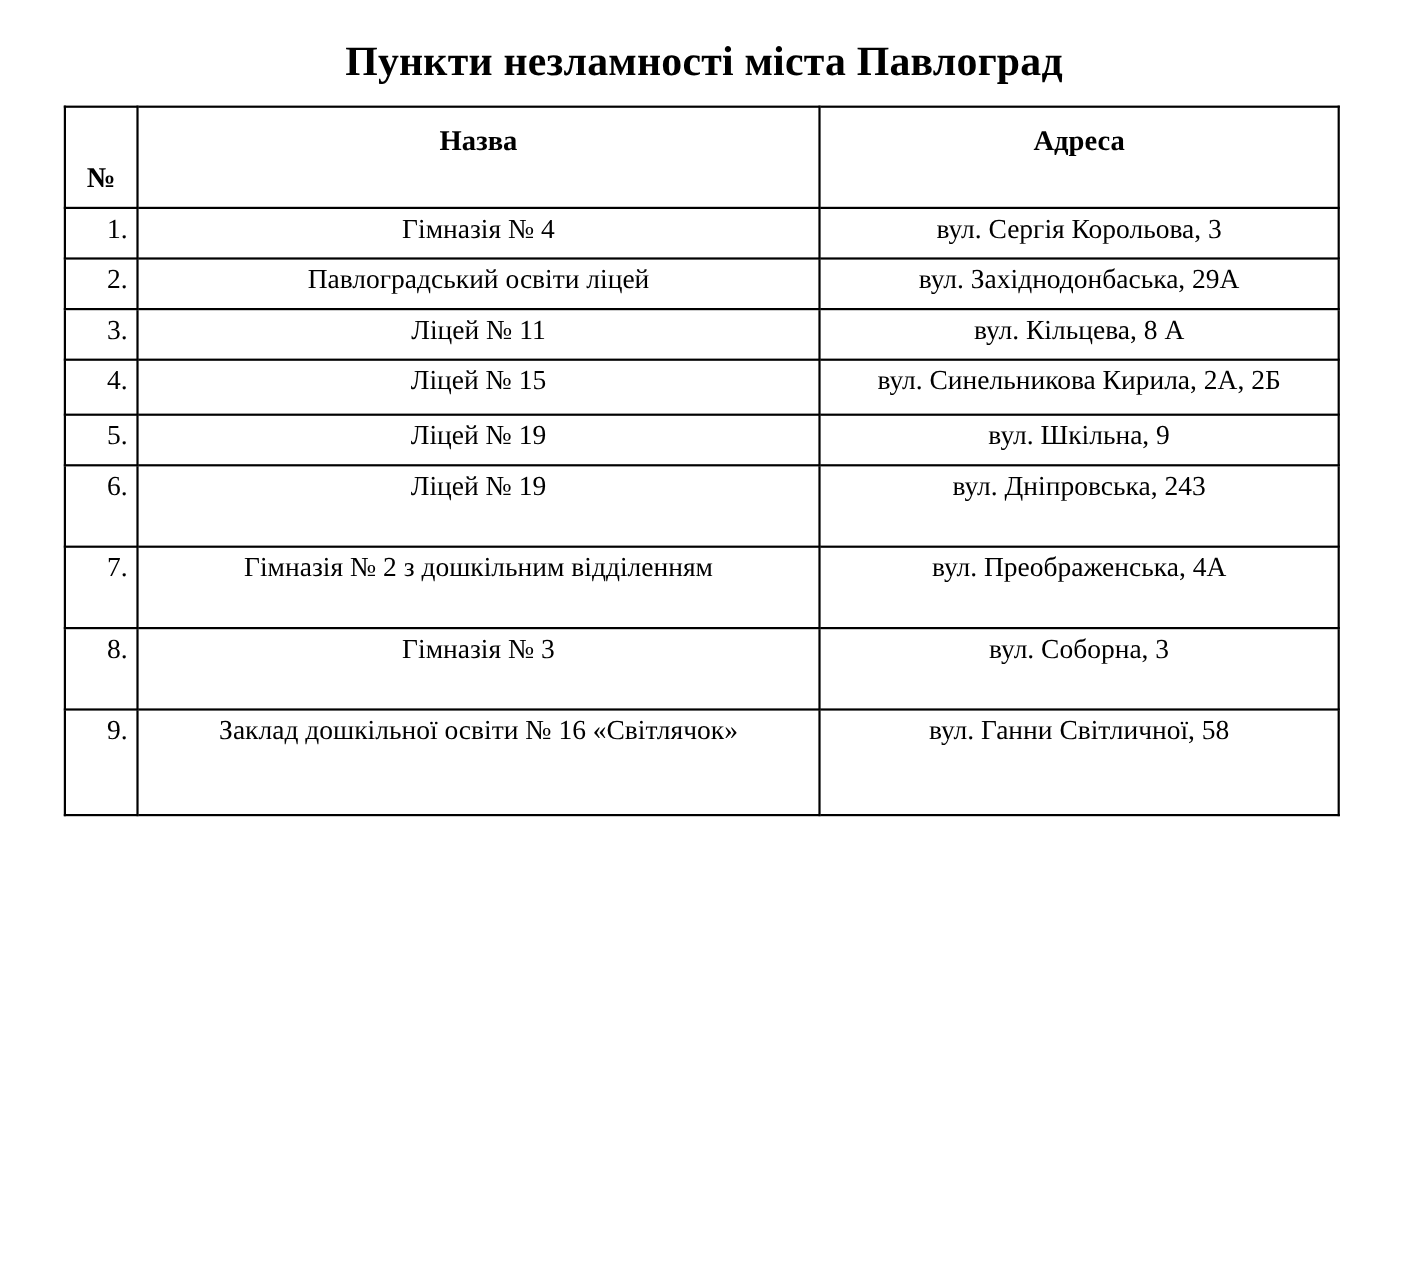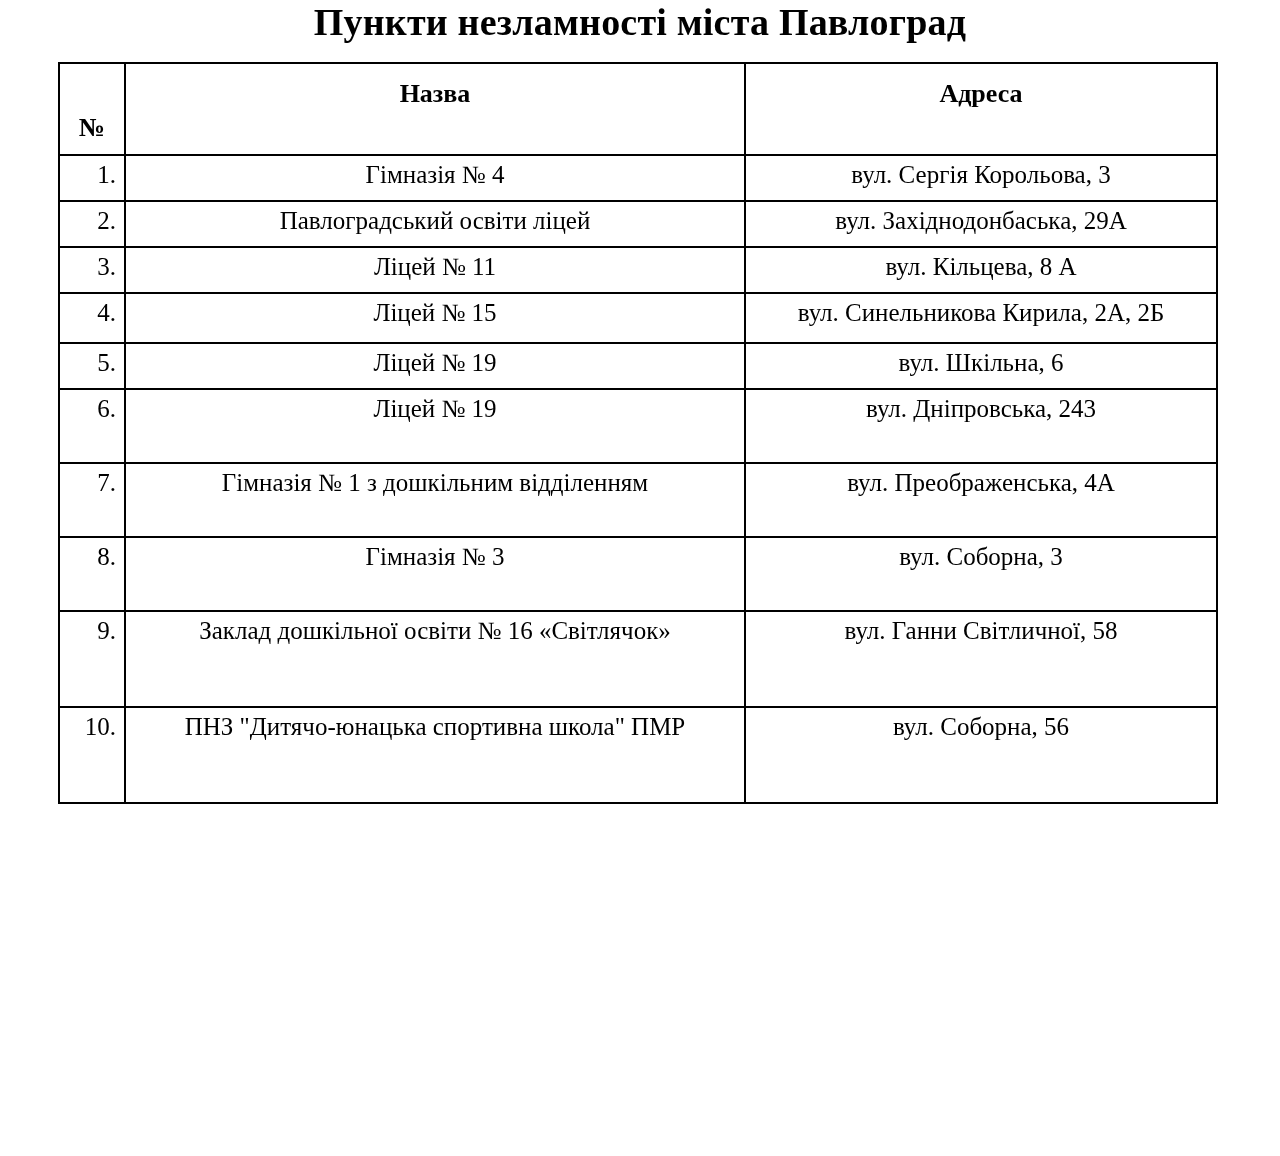--- a/index.html
+++ b/index.html
@@ -19,20 +19,21 @@
     width: 1280px;
     height: 1156px;
     box-sizing: border-box;
   }
   .doc-title {
     text-align: center;
     font-size: 38px;
     font-weight: bold;
     letter-spacing: 0.2px;
     margin: 0;
+    padding-top: 34px;
     padding-bottom: 18px;
     font-family: "Liberation Serif", "DejaVu Serif", serif;
   }
   .table-wrap {
     padding: 0 62px 0 58px;
   }
   table.uc-table {
     width: 100%;
     border-collapse: collapse;
     table-layout: fixed;
@@ -117,44 +118,39 @@
           <td class="addr">вул. Кільцева, 8 А</td>
         </tr>
         <tr class="r2">
           <td class="num">4.</td>
           <td class="name">Ліцей № 15</td>
           <td class="addr">вул. Синельникова Кирила, 2А, 2Б</td>
         </tr>
         <tr class="r1">
           <td class="num">5.</td>
           <td class="name">Ліцей № 19</td>
-          <td class="addr">вул. Шкільна, 6</td>
+          <td class="addr">вул. Шкільна, 9</td>
         </tr>
         <tr class="r3">
           <td class="num">6.</td>
           <td class="name">Ліцей № 19</td>
           <td class="addr">вул. Дніпровська, 243</td>
         </tr>
         <tr class="r3">
           <td class="num">7.</td>
-          <td class="name">Гімназія № 1 з дошкільним відділенням</td>
+          <td class="name">Гімназія № 2 з дошкільним відділенням</td>
           <td class="addr">вул. Преображенська, 4А</td>
         </tr>
         <tr class="r3">
           <td class="num">8.</td>
           <td class="name">Гімназія № 3</td>
           <td class="addr">вул. Соборна, 3</td>
         </tr>
         <tr class="tall">
           <td class="num">9.</td>
           <td class="name">Заклад дошкільної освіти № 16 «Світлячок»</td>
           <td class="addr">вул. Ганни Світличної, 58</td>
         </tr>
-        <tr class="tall">
-          <td class="num">10.</td>
-          <td class="name">ПНЗ "Дитячо-юнацька спортивна школа" ПМР</td>
-          <td class="addr">вул. Соборна, 56</td>
-        </tr>
       </tbody>
     </table>
   </div>
 
 </div>
 
 </body></html>

